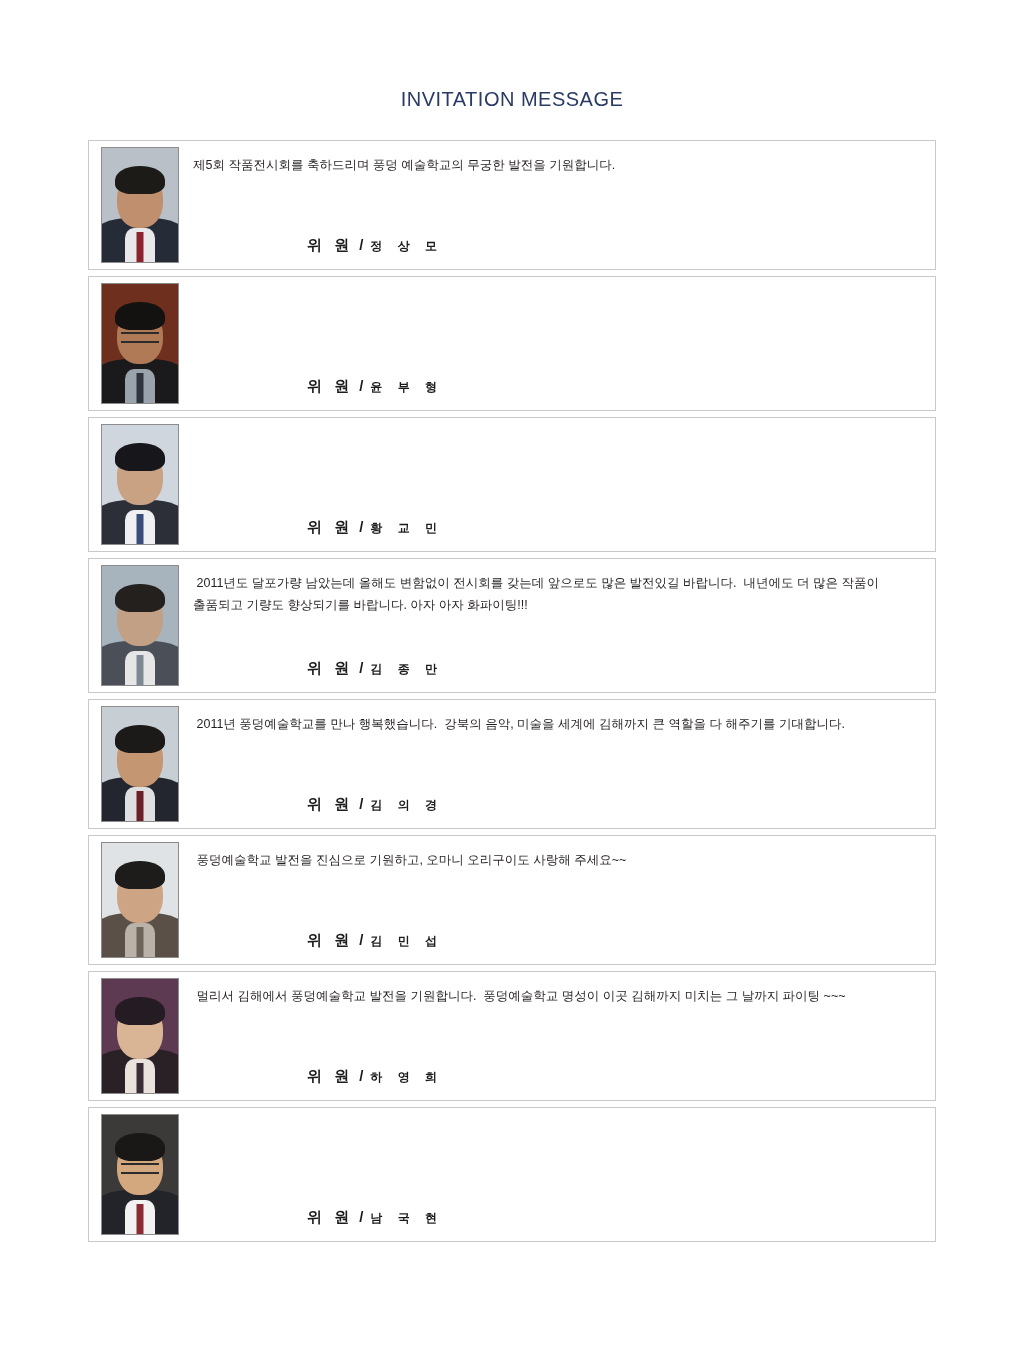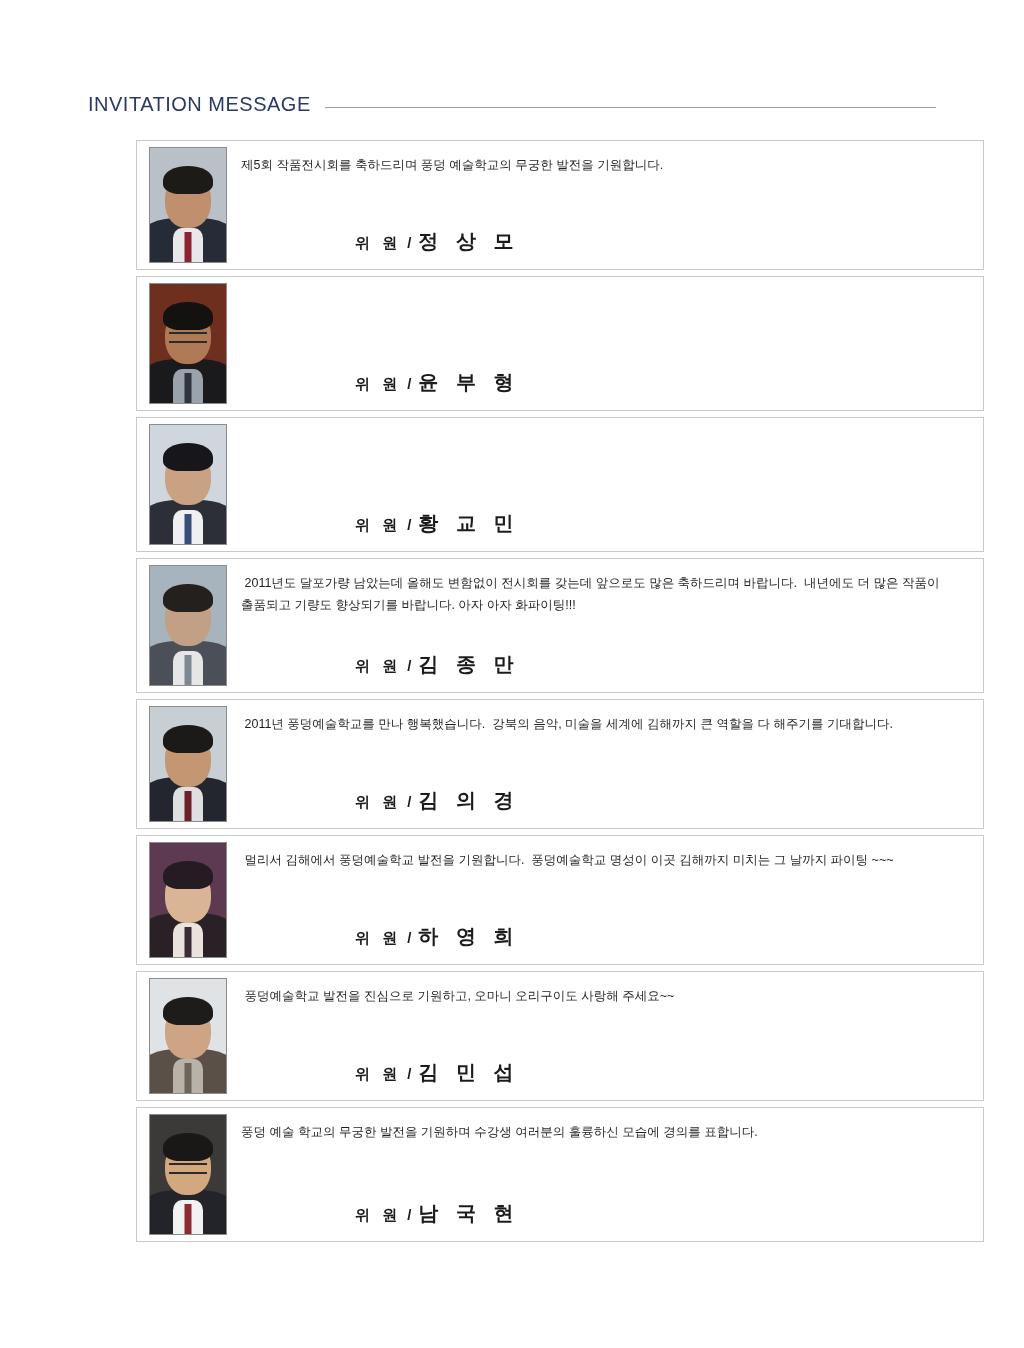--- a/index.html
+++ b/index.html
@@ -22,20 +22,21 @@
   }
   
   .header {
     position: absolute;
     left: 88px;
     top: 88px;
     width: 848px;
     height: 32px;
     display: flex;
     align-items: center;
+    flex-direction: column;
   }
   .header-title {
     font-size: 20px;
     letter-spacing: 0.5px;
     color: #2a3a66;
     font-family: "Liberation Sans", sans-serif;
     white-space: nowrap;
   }
   .header-rule {
     flex: 1;
@@ -43,21 +44,20 @@
     background: #9aa0b4;
     margin-left: 14px;
     margin-top: 6px;
   }
   
   .cards {
     position: absolute;
     left: 88px;
     top: 140px;
     width: 848px;
-    margin-left: 48px;
   }
   .card {
     position: relative;
     box-sizing: border-box;
     border: 1px solid #c9c9c9;
     background: #ffffff;
     margin-bottom: 6px;
     display: flex;
     align-items: stretch;
     overflow: hidden;
@@ -148,21 +148,21 @@
     left: 128px;
     bottom: 14px;
     font-size: 15px;
     font-weight: bold;
     color: #1b1b1b;
     letter-spacing: 1px;
     white-space: nowrap;
   }
   .signature .role { letter-spacing: 4px; }
   .signature .sep { margin: 0 6px; font-weight: bold; }
-  .signature .name { letter-spacing: 6px; font-size: 20px; }
+  .signature .name { letter-spacing: 6px; font-size: 12px; }
 </style>
 </head>
 <body>
 
 <div class="page">
 
   <div class="header">
     <div class="header-title">INVITATION MESSAGE</div>
     <div class="header-rule"></div>
   </div>
@@ -220,21 +220,21 @@
           <div class="photo">
             <div class="bg" style="background: rgb(168, 180, 189);"></div>
             <div class="body" style="width: 96px; height: 44px; background: rgb(74, 79, 88);"></div>
             <div class="shirt" style="width: 30px; height: 34px; background: rgb(230, 230, 230);"></div>
             <div class="tie" style="height: 30px; background: rgb(124, 136, 148);"></div>
             <div class="head" style="width: 46px; height: 56px; top: 24px; background: rgb(194, 160, 134);"></div>
             <div class="hair" style="width: 50px; height: 28px; top: 18px; background: rgb(35, 32, 30);"></div>
           </div>
         </div>
         <div class="content">
-          <div class="message"> 2011년도 달포가량 남았는데 올해도 변함없이 전시회를 갖는데 앞으로도 많은 축하드리며 바랍니다.  내년에도 더 많은 작품이
+          <div class="message"> 2011년도 달포가량 남았는데 올해도 변함없이 전시회를 갖는데 앞으로도 많은 발전있길 바랍니다.  내년에도 더 많은 작품이
 출품되고 기량도 향상되기를 바랍니다. 아자 아자 화파이팅!!!</div>
           <div class="signature"><span class="role">위 원</span><span class="sep">/</span><span class="name">김 종 만</span></div>
         </div>
       </div>
       <div class="card h130">
         <div class="photo-wrap">
           <div class="photo">
             <div class="bg" style="background: rgb(199, 206, 212);"></div>
             <div class="body" style="width: 96px; height: 44px; background: rgb(35, 38, 46);"></div>
             <div class="shirt" style="width: 30px; height: 34px; background: rgb(223, 223, 226);"></div>
@@ -244,61 +244,60 @@
           </div>
         </div>
         <div class="content">
           <div class="message"> 2011년 풍덩예술학교를 만나 행복했습니다.  강북의 음악, 미술을 세계에 김해까지 큰 역할을 다 해주기를 기대합니다.</div>
           <div class="signature"><span class="role">위 원</span><span class="sep">/</span><span class="name">김 의 경</span></div>
         </div>
       </div>
       <div class="card h130">
         <div class="photo-wrap">
           <div class="photo">
+            <div class="bg" style="background: rgb(223, 227, 230);"></div>
+            <div class="body" style="width: 96px; height: 44px; background: rgb(90, 80, 72);"></div>
+            <div class="shirt" style="width: 30px; height: 34px; background: rgb(185, 178, 168);"></div>
+            <div class="tie" style="height: 30px; background: rgb(109, 100, 90);"></div>
+            <div class="head" style="width: 46px; height: 56px; top: 24px; background: rgb(205, 165, 133);"></div>
+            <div class="hair" style="width: 50px; height: 28px; top: 18px; background: rgb(29, 28, 26);"></div>
+          </div>
+        </div>
+        <div class="content">
+          <div class="message"> 풍덩예술학교 발전을 진심으로 기원하고, 오마니 오리구이도 사랑해 주세요~~</div>
+          <div class="signature"><span class="role">위 원</span><span class="sep">/</span><span class="name">김 민 섭</span></div>
+        </div>
+      </div>
+      <div class="card h130">
+        <div class="photo-wrap">
+          <div class="photo">
             <div class="bg" style="background: rgb(94, 58, 82);"></div>
             <div class="body" style="width: 96px; height: 44px; background: rgb(42, 33, 39);"></div>
             <div class="shirt" style="width: 30px; height: 34px; background: rgb(233, 226, 221);"></div>
             <div class="tie" style="height: 30px; background: rgb(58, 45, 53);"></div>
             <div class="head" style="width: 46px; height: 56px; top: 24px; background: rgb(217, 181, 150);"></div>
             <div class="hair" style="width: 50px; height: 28px; top: 18px; background: rgb(36, 28, 34);"></div>
           </div>
         </div>
         <div class="content">
           <div class="message"> 멀리서 김해에서 풍덩예술학교 발전을 기원합니다.  풍덩예술학교 명성이 이곳 김해까지 미치는 그 날까지 파이팅 ~~~</div>
           <div class="signature"><span class="role">위 원</span><span class="sep">/</span><span class="name">하 영 희</span></div>
-        </div>
-      </div>
-      <div class="card h130">
-        <div class="photo-wrap">
-          <div class="photo">
-            <div class="bg" style="background: rgb(223, 227, 230);"></div>
-            <div class="body" style="width: 96px; height: 44px; background: rgb(90, 80, 72);"></div>
-            <div class="shirt" style="width: 30px; height: 34px; background: rgb(185, 178, 168);"></div>
-            <div class="tie" style="height: 30px; background: rgb(109, 100, 90);"></div>
-            <div class="head" style="width: 46px; height: 56px; top: 24px; background: rgb(205, 165, 133);"></div>
-            <div class="hair" style="width: 50px; height: 28px; top: 18px; background: rgb(29, 28, 26);"></div>
-          </div>
-        </div>
-        <div class="content">
-          <div class="message"> 풍덩예술학교 발전을 진심으로 기원하고, 오마니 오리구이도 사랑해 주세요~~</div>
-          <div class="signature"><span class="role">위 원</span><span class="sep">/</span><span class="name">김 민 섭</span></div>
         </div>
       </div>
       <div class="card h135">
         <div class="photo-wrap">
           <div class="photo">
             <div class="bg" style="background: rgb(60, 58, 56);"></div>
             <div class="body" style="width: 96px; height: 44px; background: rgb(35, 35, 42);"></div>
             <div class="shirt" style="width: 30px; height: 34px; background: rgb(242, 242, 242);"></div>
             <div class="tie" style="height: 30px; background: rgb(139, 43, 51);"></div>
             <div class="head" style="width: 46px; height: 56px; top: 24px; background: rgb(211, 168, 127);"></div>
             <div class="hair" style="width: 50px; height: 28px; top: 18px; background: rgb(26, 24, 22);"></div>
             <div class="glasses" style="width: 38px; top: 48px;"></div>
           </div>
         </div>
         <div class="content">
-          <div class="message">풍덩 예술 학교의 무궁한 발전을 기원하며 수강생 여러분의 훌륭하신 모습에 경의를 표합니다.</div>
           <div class="signature"><span class="role">위 원</span><span class="sep">/</span><span class="name">남 국 현</span></div>
         </div>
       </div>
     </div>
 
 </div>
 
 </body></html>

